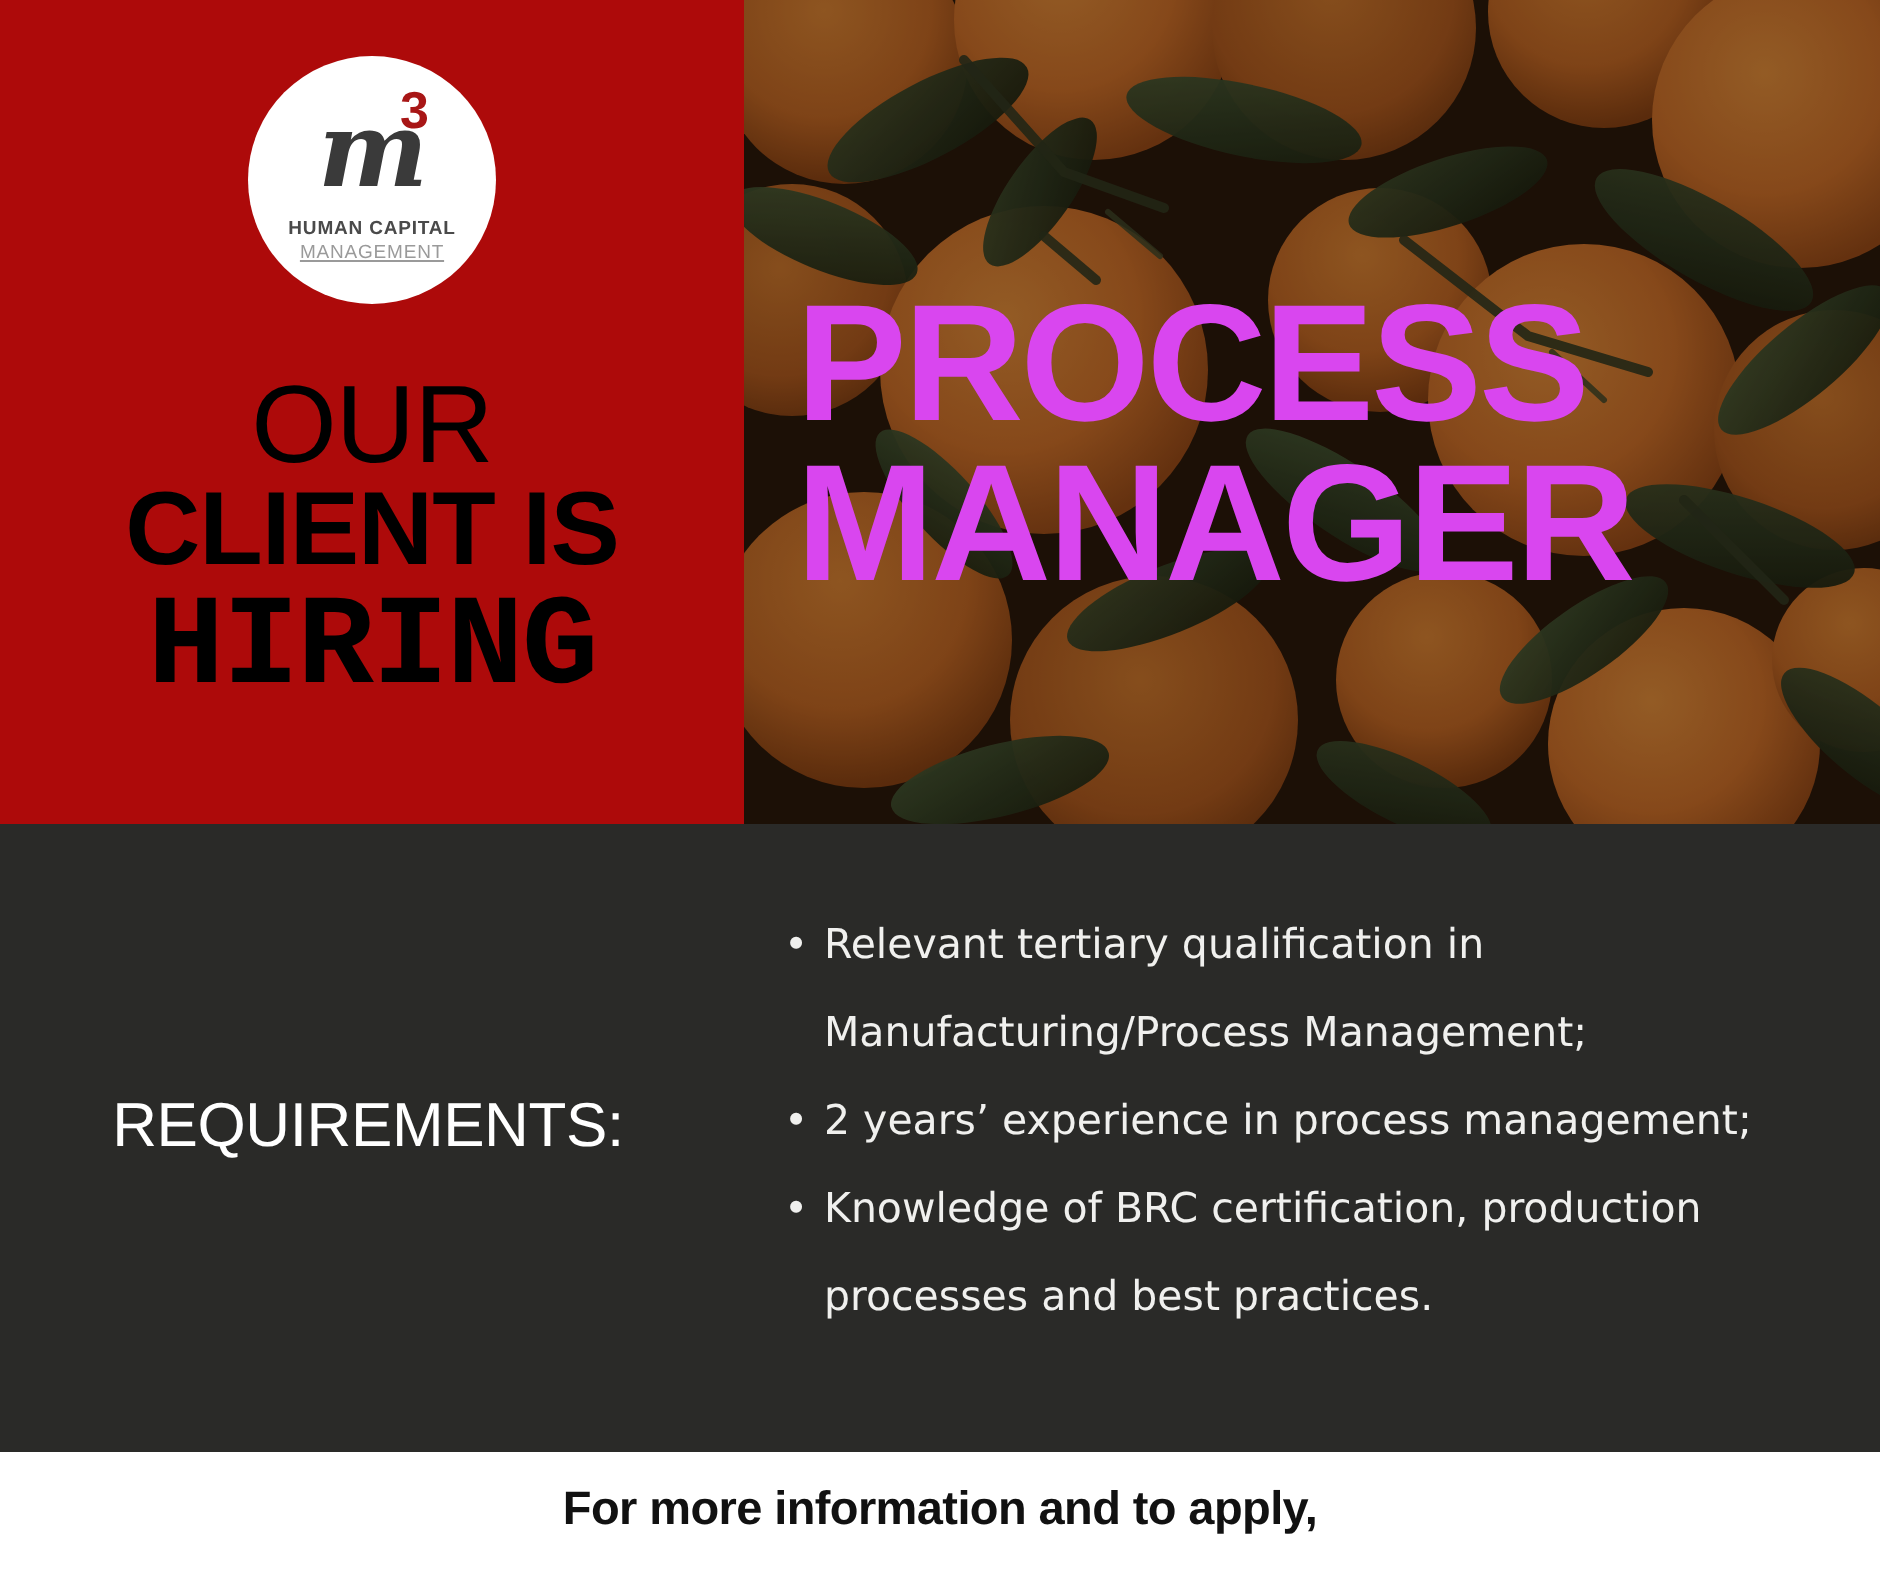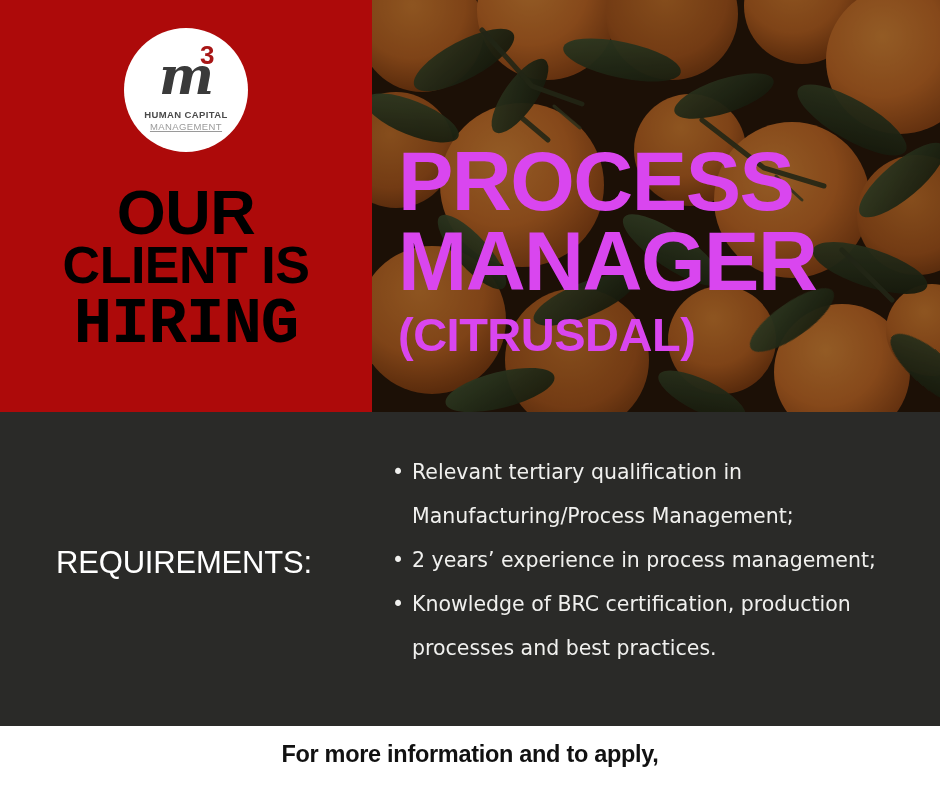--- a/index.html
+++ b/index.html
@@ -139,22 +139,22 @@
   
   .hiring-block {
     position: absolute;
     left: 0;
     top: 186px;
     width: 372px;
     text-align: center;
     color: #000000;
   }
   .hiring-l1 {
-    font-weight: 700;
-    font-size: 63px;
+    font-weight: 400;
+    font-size: 55px;
     line-height: 52px;
     letter-spacing: -0.5px;
   }
   .hiring-l2 {
     font-weight: 700;
     font-size: 52px;
     line-height: 54px;
     letter-spacing: -0.5px;
   }
   .hiring-l3 {
@@ -361,21 +361,20 @@
 
     <div class="hiring-block">
       <div class="hiring-l1">OUR</div>
       <div class="hiring-l2">CLIENT IS</div>
       <div class="hiring-l3">HIRING</div>
     </div>
 
     <div class="job-title">
       <div class="job-title-l1">PROCESS</div>
       <div class="job-title-l2">MANAGER</div>
-      <div class="job-title-l3">(CITRUSDAL)</div>
     </div>
   </div>
 
   <div class="mid-section"></div>
 
   <div class="req-label">REQUIREMENTS:</div>
 
   <ul class="req-list">
     <li class="req-item">
       <span class="req-bullet">•</span>

